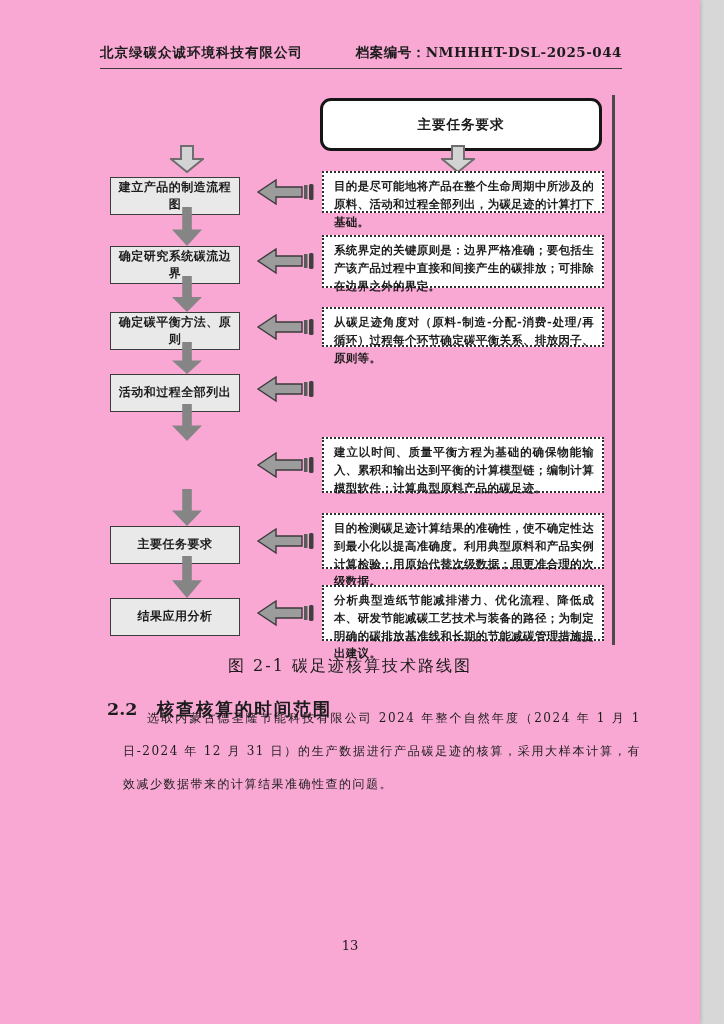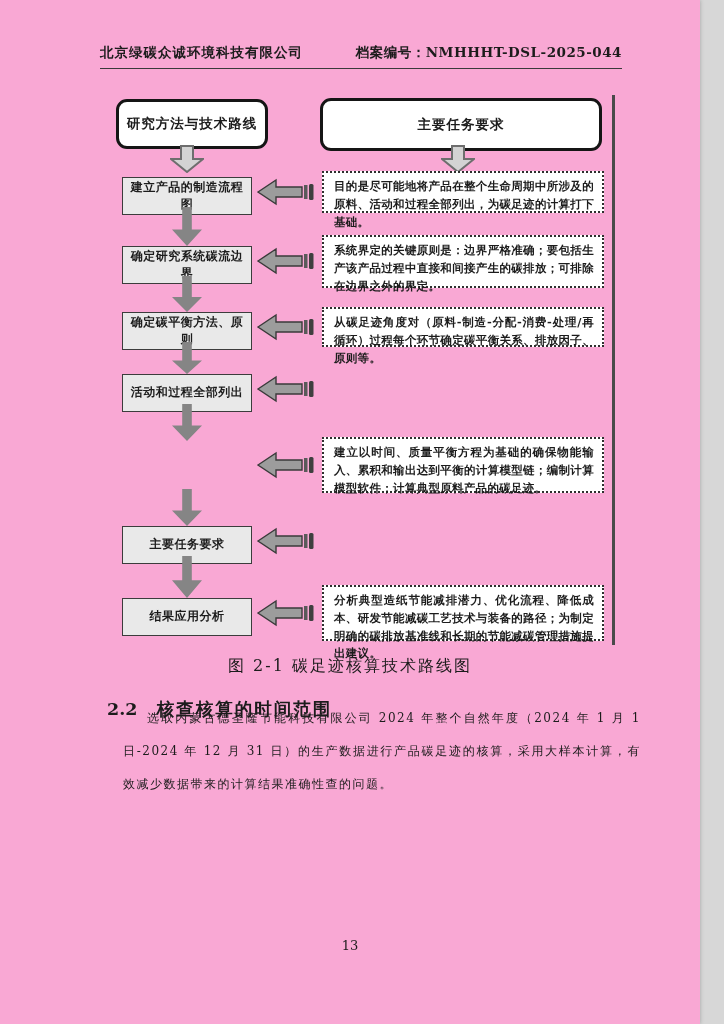--- a/index.html
+++ b/index.html
@@ -24,21 +24,21 @@
   
   .figure{position:absolute;left:100px;top:95px;width:522px;height:552px;}
   .hdr-box{
     position:absolute;background:#fff;border:3px solid #151515;border-radius:11px;
     display:flex;align-items:center;justify-content:center;
     font-weight:700;font-size:13.5px;letter-spacing:1px;
   }
   .hdr-left{left:16px;top:4px;width:146px;height:44px;}
   .hdr-right{left:220px;top:3px;width:276px;height:47px;}
   .step-box{
-    position:absolute;left:22px;width:130px;
+    position:absolute;left:10px;width:130px;
     background:#e9e9e9;border:1.3px solid #3c3c3c;
     display:flex;align-items:center;justify-content:center;text-align:center;
     font-weight:700;font-size:12px;line-height:1.45;letter-spacing:.5px;
     box-sizing:border-box;padding:18px 4px;
   }
   .sb1{top:82px;height:30px;}
   .sb2{top:151px;height:30px;}
   .sb3{top:217px;height:30px;}
   .sb4{top:279px;height:30px;}
   .sb5{top:346px;height:48px;}
@@ -100,21 +100,20 @@
 
 <div class="page">
 
   <div class="doc-header">
     <span class="company">北京绿碳众诚环境科技有限公司</span>
     <span class="archive"><span>档案编号：</span><span>NMHHHT-DSL-2025-044</span></span>
   </div>
 
   <div class="figure">
 
-    <div class="hdr-box hdr-left">研究方法与技术路线</div>
     <div class="hdr-box hdr-right">主要任务要求</div>
 
     <svg class="hollow-arrow ha-left" viewBox="0 0 34 28">
       <polygon points="11,1 23,1 23,14 33,14 17,27 1,14 11,14" fill="#d3d3d3" stroke="#6e6e6e" stroke-width="2"></polygon>
     </svg>
     <svg class="hollow-arrow ha-right" viewBox="0 0 34 28">
       <polygon points="11,1 23,1 23,14 33,14 17,27 1,14 11,14" fill="#d3d3d3" stroke="#6e6e6e" stroke-width="2"></polygon>
     </svg>
 
     <div class="step-box sb1">建立产品的制造流程图</div>
@@ -164,20 +163,21 @@
     <svg class="connector c7" viewBox="0 0 60 28">
         <polygon points="2,14 20,2 20,9 46,9 46,19 20,19 20,26" fill="#9c9c9c" stroke="#3a3a3a" stroke-width="1.4"></polygon>
         <rect x="48" y="7" width="3.5" height="14" fill="#5a5a5a"></rect>
         <rect x="53" y="6" width="4.5" height="16" rx="1.5" fill="#3f3f3f"></rect>
       </svg>
 
     <div class="dashed-box db1">目的是尽可能地将产品在整个生命周期中所涉及的原料、活动和过程全部列出，为碳足迹的计算打下基础。</div>
     <div class="dashed-box db2">系统界定的关键原则是：边界严格准确；要包括生产该产品过程中直接和间接产生的碳排放；可排除在边界之外的界定。</div>
     <div class="dashed-box db3">从碳足迹角度对（原料-制造-分配-消费-处理/再循环）过程每个环节确定碳平衡关系、排放因子、原则等。</div>
     <div class="dashed-box db5">建立以时间、质量平衡方程为基础的确保物能输入、累积和输出达到平衡的计算模型链；编制计算模型软件；计算典型原料产品的碳足迹。</div>
+    <div class="dashed-box db6">目的检测碳足迹计算结果的准确性，使不确定性达到最小化以提高准确度。利用典型原料和产品实例计算检验；用原始代替次级数据；用更准合理的次级数据。</div>
     <div class="dashed-box db7">分析典型造纸节能减排潜力、优化流程、降低成本、研发节能减碳工艺技术与装备的路径；为制定明确的碳排放基准线和长期的节能减碳管理措施提出建议。</div>
 
     <div class="figure-vline"></div>
   </div>
 
   <div class="caption">图 2-1 碳足迹核算技术路线图</div>
 
   <div class="section-heading">
     <span class="sec-num">2.2</span><span>核查核算的时间范围</span>
   </div>

